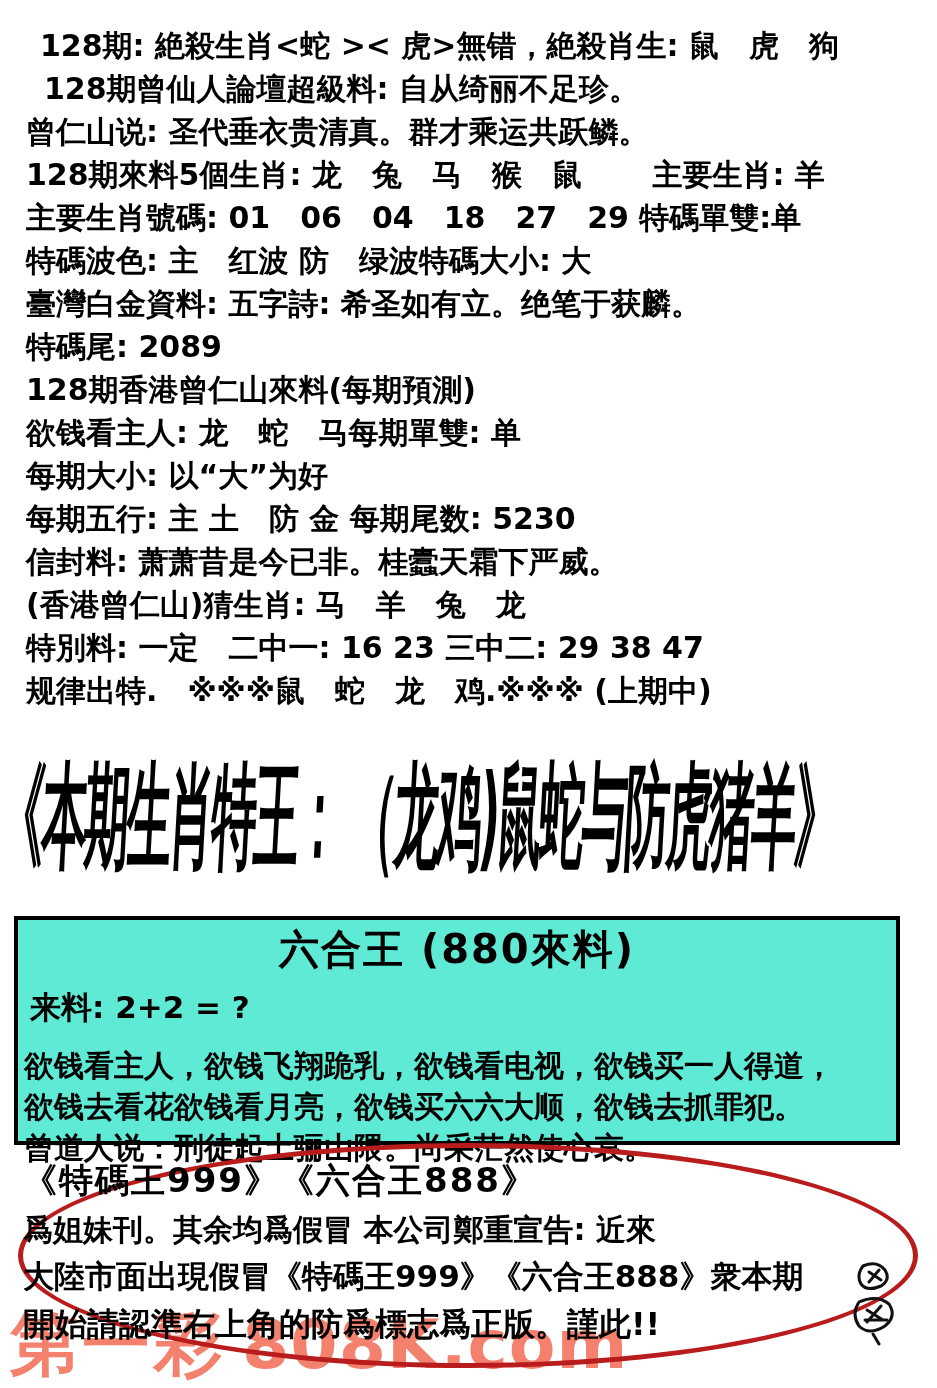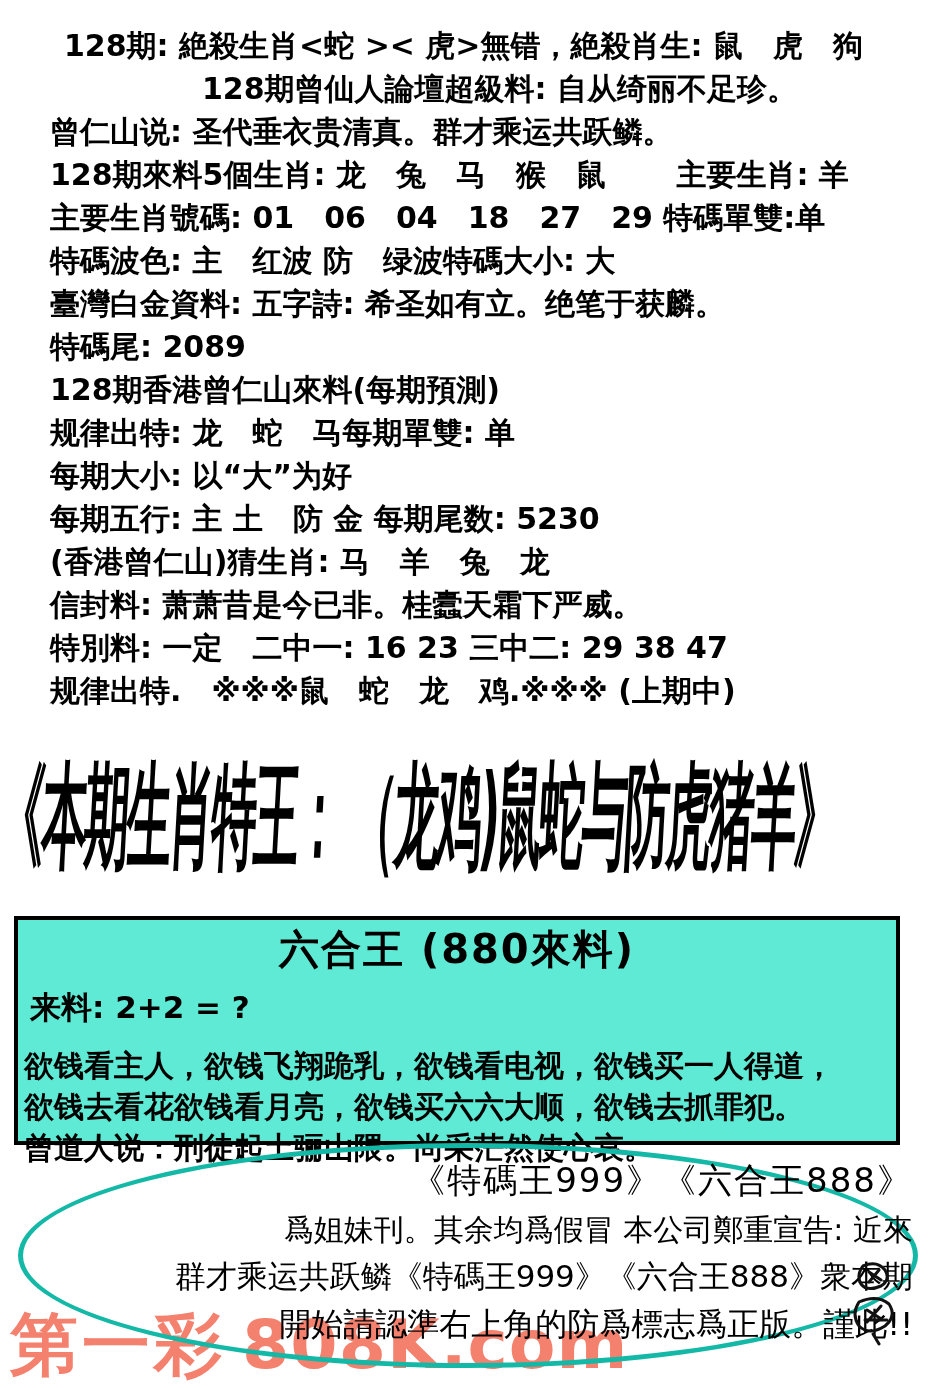--- a/index.html
+++ b/index.html
@@ -11,23 +11,23 @@
     overflow:hidden;
     font-family:"DejaVu Sans",sans-serif;
     color:#000;
   }
   
   .info-block{
     position:absolute;top:24px;left:26px;right:6px;
     font-size:30px;font-weight:bold;line-height:43px;
     white-space:nowrap;
   }
-  .info-line{height:43px;overflow:visible;margin-left:24px;}
+  .info-line{height:43px;overflow:visible;}
   .info-line:nth-child(1){padding-left:14px;}
-  .info-line:nth-child(2){padding-left:18px;text-align:center;}
+  .info-line:nth-child(2){padding-left:18px;}
   
   .headline-wrap{
     position:absolute;top:748px;left:0;width:937px;height:142px;
     display:flex;align-items:center;justify-content:flex-start;
     overflow:visible;
   }
   .headline{
     font-size:56px;font-weight:900;white-space:nowrap;letter-spacing:-3px;
     transform:scale(0.80,2.05) skewX(-8deg);
     transform-origin:left center;
@@ -45,25 +45,25 @@
   .box-clue{
     font-size:31px;font-weight:bold;margin:10px 0 4px 12px;
   }
   .box-poem{
     font-size:30px;font-weight:bold;line-height:41px;
     margin:16px 0 0 6px;white-space:nowrap;
   }
   
   .oval{
     position:absolute;top:1143px;left:18px;width:900px;height:225px;
-    border:5px solid #14b8a6;border-radius:50%;box-sizing:border-box;
+    border:5px solid #b91c1c;border-radius:50%;box-sizing:border-box;
     background:transparent;
     z-index:3;
-    text-align:right;
-    font-weight:normal;
+    text-align:left;
+    font-weight:bold;
   }
   .oval-line{white-space:nowrap;}
   .oval-line:nth-child(1){margin-top:10px;font-size:34px;letter-spacing:2px;}
   .oval-line:nth-child(2){margin-top:6px;font-size:30px;}
   .oval-line:nth-child(3){margin-top:5px;font-size:31px;}
   .oval-line:nth-child(4){margin-top:5px;font-size:32px;}
   
   .brand{
     position:absolute;top:1300px;left:10px;z-index:2;
     font-size:68px;font-weight:900;color:#f4806e;
@@ -83,25 +83,25 @@
   <div class="info-block">
     <div class="info-line">128期: 絶殺生肖&lt;蛇 &gt;&lt; 虎&gt;無错，絶殺肖生: 鼠　虎　狗</div>
     <div class="info-line">128期曾仙人論壇超級料: 自从绮丽不足珍。</div>
     <div class="info-line">曾仁山说: 圣代垂衣贵清真。群才乘运共跃鳞。</div>
     <div class="info-line">128期來料5個生肖: 龙　兔　马　猴　鼠　　 主要生肖: 羊</div>
     <div class="info-line">主要生肖號碼: 01　06　04　18　27　29 特碼單雙:单</div>
     <div class="info-line">特碼波色: 主　红波 防　绿波特碼大小: 大</div>
     <div class="info-line">臺灣白金資料: 五字詩: 希圣如有立。绝笔于获麟。</div>
     <div class="info-line">特碼尾: 2089</div>
     <div class="info-line">128期香港曾仁山來料(每期預測)</div>
-    <div class="info-line">规律出特: 龙　蛇　马每期單雙: 单</div>
+    <div class="info-line">欲钱看主人: 龙　蛇　马每期單雙: 单</div>
     <div class="info-line">每期大小: 以“大”为好</div>
     <div class="info-line">每期五行: 主 土　防 金 每期尾数: 5230</div>
+    <div class="info-line">信封料:  萧萧昔是今已非。桂蠹天霜下严威。</div>
     <div class="info-line">(香港曾仁山)猜生肖: 马　羊　兔　龙</div>
-    <div class="info-line">信封料:  萧萧昔是今已非。桂蠹天霜下严威。</div>
     <div class="info-line">特別料:  一定　二中一:  16  23 三中二: 29  38  47</div>
     <div class="info-line">规律出特.　※※※鼠　蛇　龙　鸡.※※※ (上期中)</div>
   </div>
 
   <div class="headline-wrap">
     <div class="headline">《本期生肖特王： （龙鸡)鼠蛇与防虎猪羊》</div>
   </div>
 
   <div class="big-box">
     <div class="box-title">六合王 (880來料)</div>
@@ -113,21 +113,21 @@
     </div>
   </div>
 
   <div class="brand">
     <span class="cn">第一彩</span><span class="url">808K.com</span>
   </div>
 
   <div class="oval">
     <div class="oval-line">《特碼王999》《六合王888》</div>
     <div class="oval-line">爲姐妹刊。其余均爲假冒 本公司鄭重宣告: 近來</div>
-    <div class="oval-line">群才乘运共跃鳞《特碼王999》《六合王888》衆本期</div>
+    <div class="oval-line">大陸市面出現假冒《特碼王999》《六合王888》衆本期</div>
     <div class="oval-line">開始請認準右上角的防爲標志爲正版。謹此!!</div>
   </div>
 
   <svg class="seal" viewBox="0 0 62 90">
     <g fill="none" stroke="#111" stroke-width="3" stroke-linecap="round">
       <path d="M18 8 q14 -6 22 4 q6 10 -4 16 q-14 6 -20 -2 q-5 -9 2 -18z"></path>
       <path d="M24 14 l12 8 M34 12 l-10 12"></path>
       <path d="M14 44 q18 -8 30 2 q8 12 -4 22 q-16 10 -26 0 q-8 -12 0 -24z"></path>
       <path d="M22 52 l16 10 M36 48 l-14 16 M20 62 h22"></path>
       <path d="M28 76 l6 10"></path>

